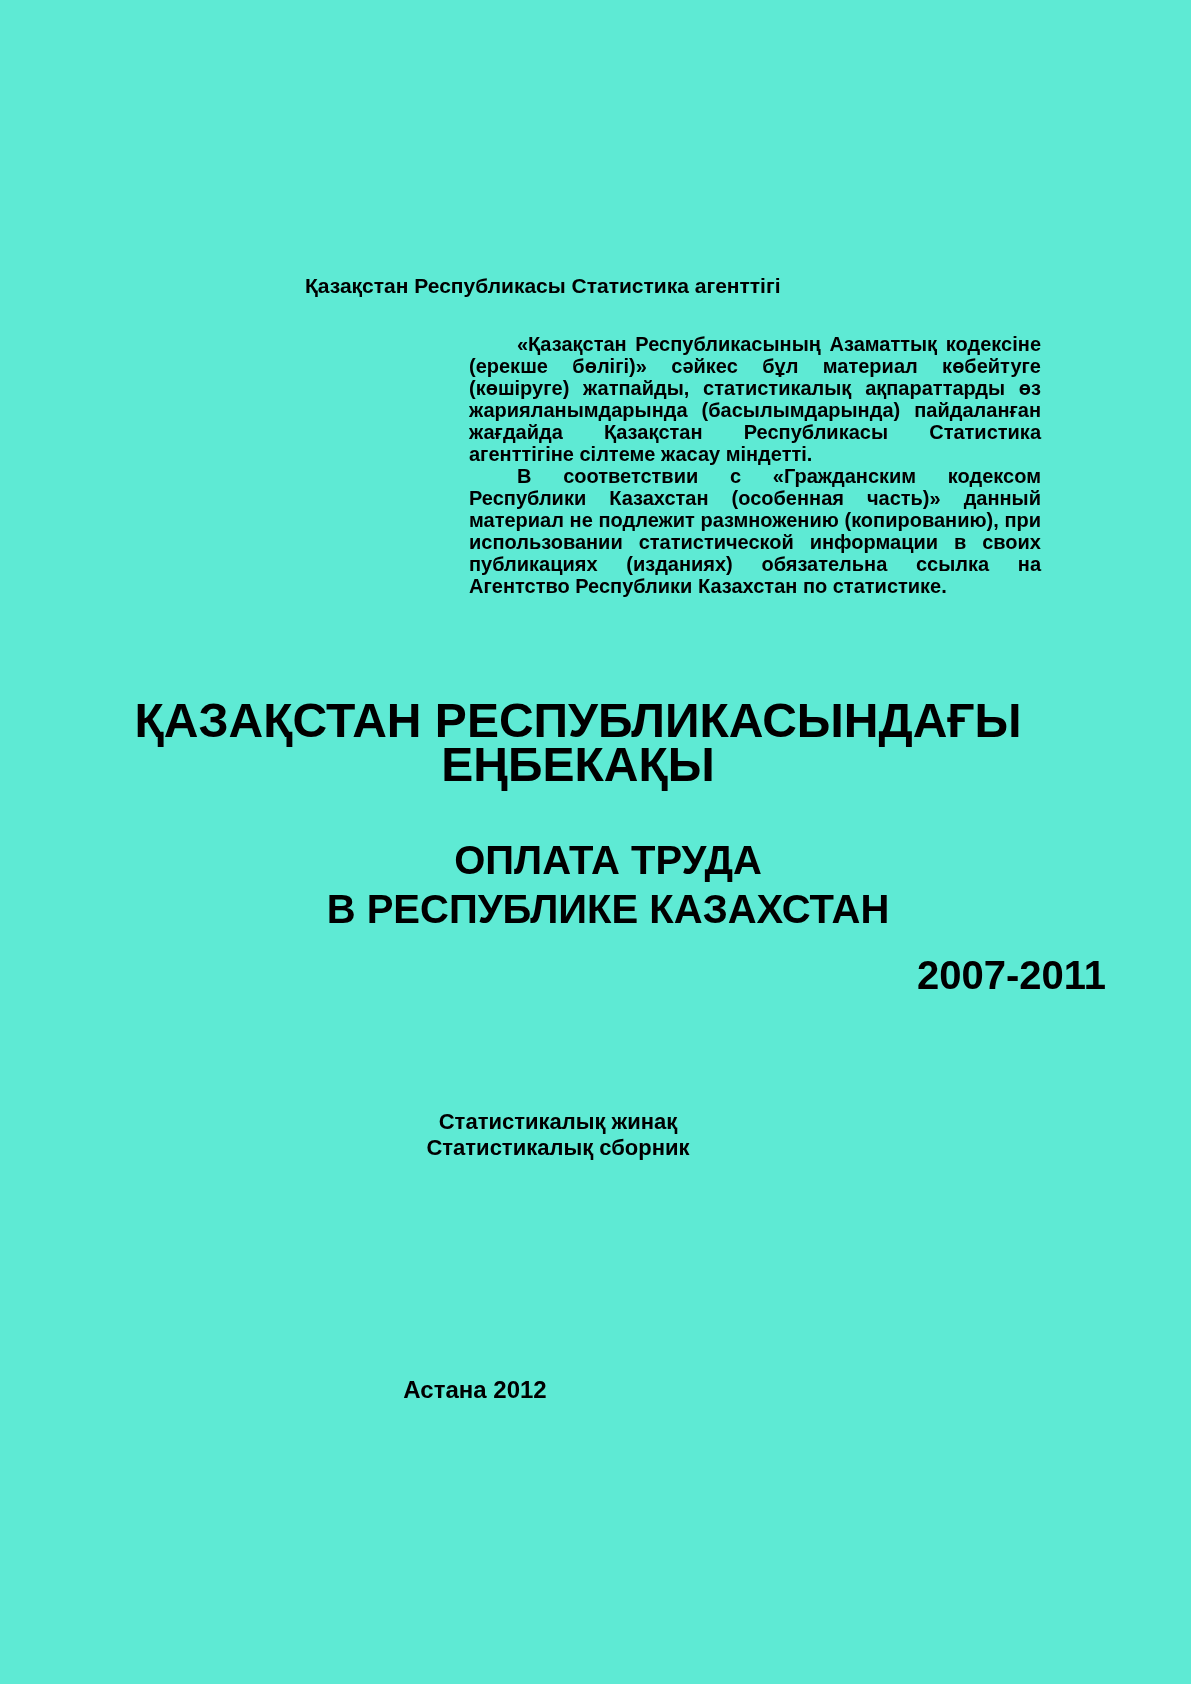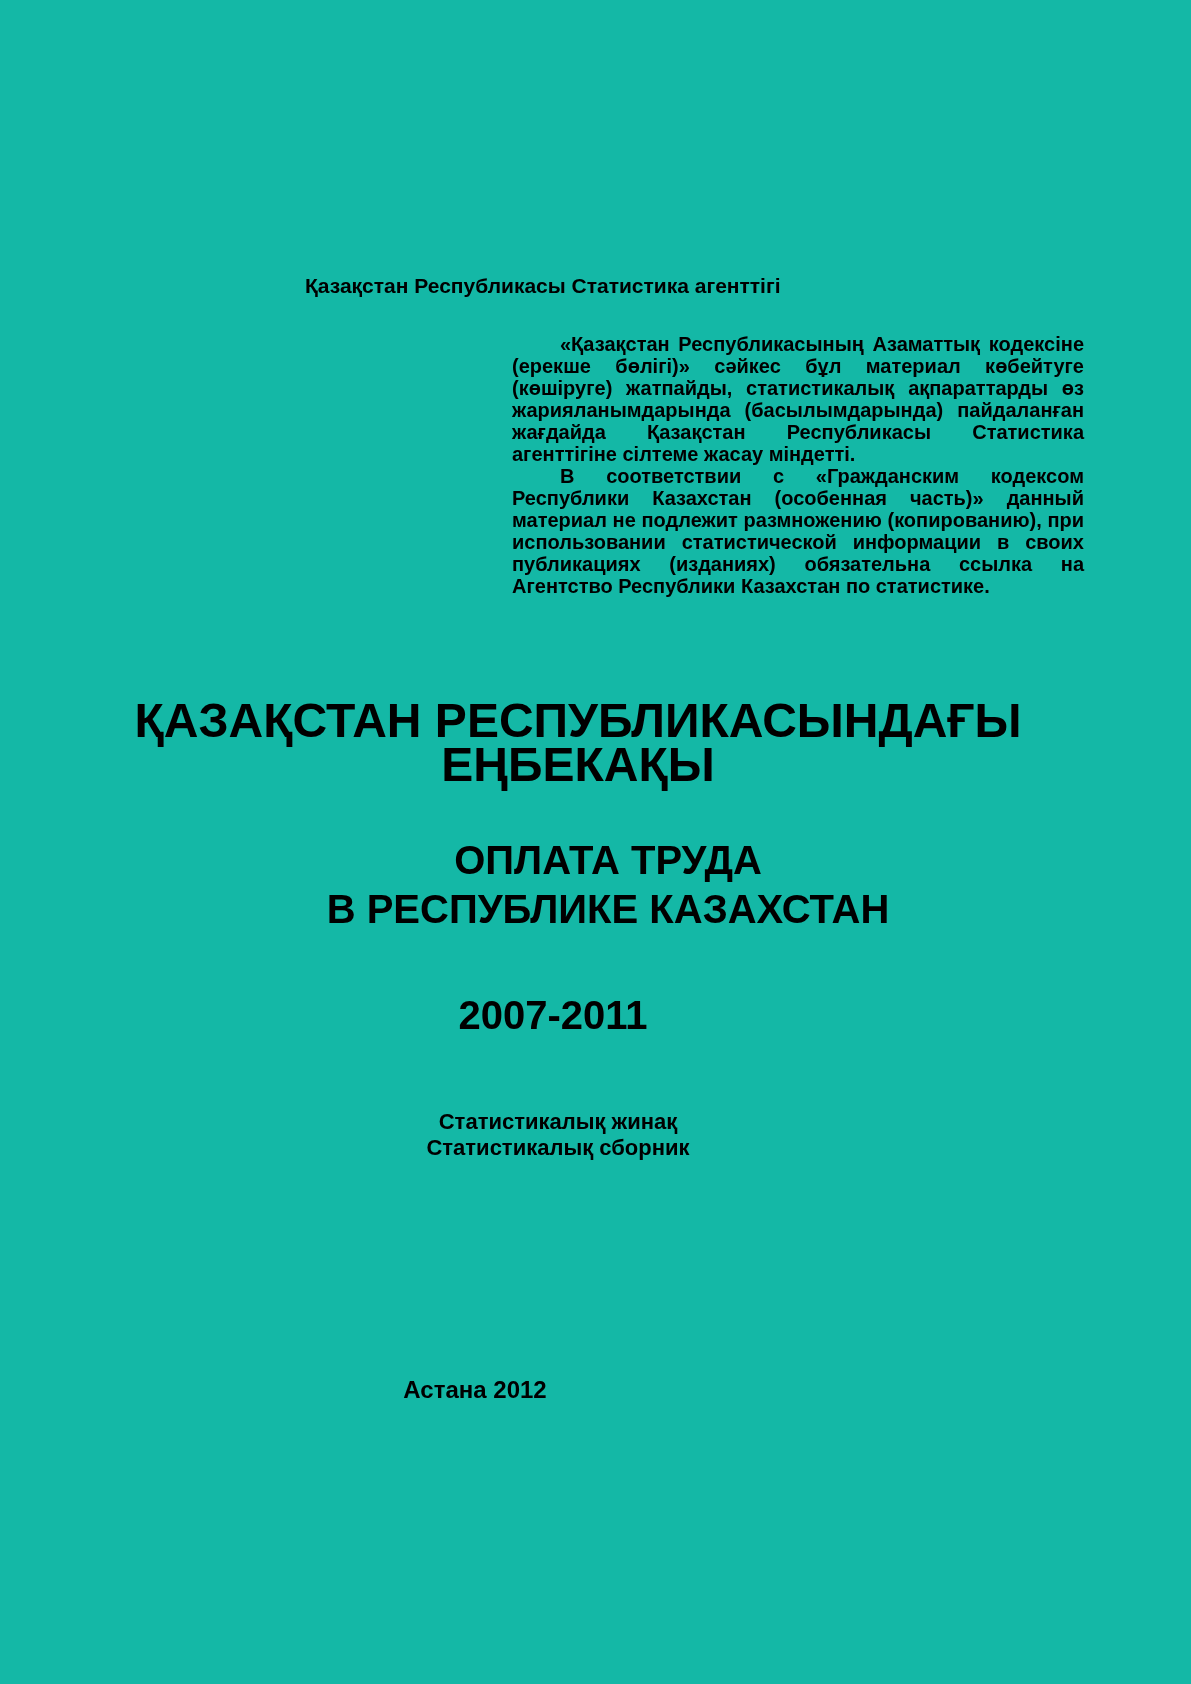--- a/index.html
+++ b/index.html
@@ -4,37 +4,37 @@
 <style>
   html, body {
     margin: 0;
     padding: 0;
     background: #ffffff;
   }
   .page {
     position: relative;
     width: 1191px;
     height: 1684px;
-    background: #14b8a6;
+    background: #5eead4;
     color: #000000;
     font-family: "Liberation Sans", "DejaVu Sans", sans-serif;
     font-weight: bold;
     overflow: hidden;
   }
   .agency {
     position: absolute;
     left: 305px;
     top: 274px;
     font-size: 21px;
     line-height: 24px;
     white-space: nowrap;
   }
   .copyright {
     position: absolute;
-    left: 512px;
+    left: 469px;
     top: 333px;
     width: 572px;
     font-size: 20px;
     line-height: 22px;
     text-align: justify;
     text-justify: inter-word;
     hyphens: none;
   }
   .copyright p {
     margin: 0;
@@ -60,24 +60,23 @@
     text-align: center;
     font-size: 40px;
     line-height: 49px;
     padding-left: 32px;
   }
   .years {
     position: absolute;
     left: 0;
     top: 952px;
     width: 1106px;
-    text-align: center;
+    text-align: right;
     font-size: 40px;
     line-height: 46px;
-    margin-top: 40px;
   }
   .subtitle {
     position: absolute;
     left: 0;
     top: 1065px;
     width: 1116px;
     text-align: center;
     font-size: 22px;
     line-height: 26px;
     margin-top: 44px;

